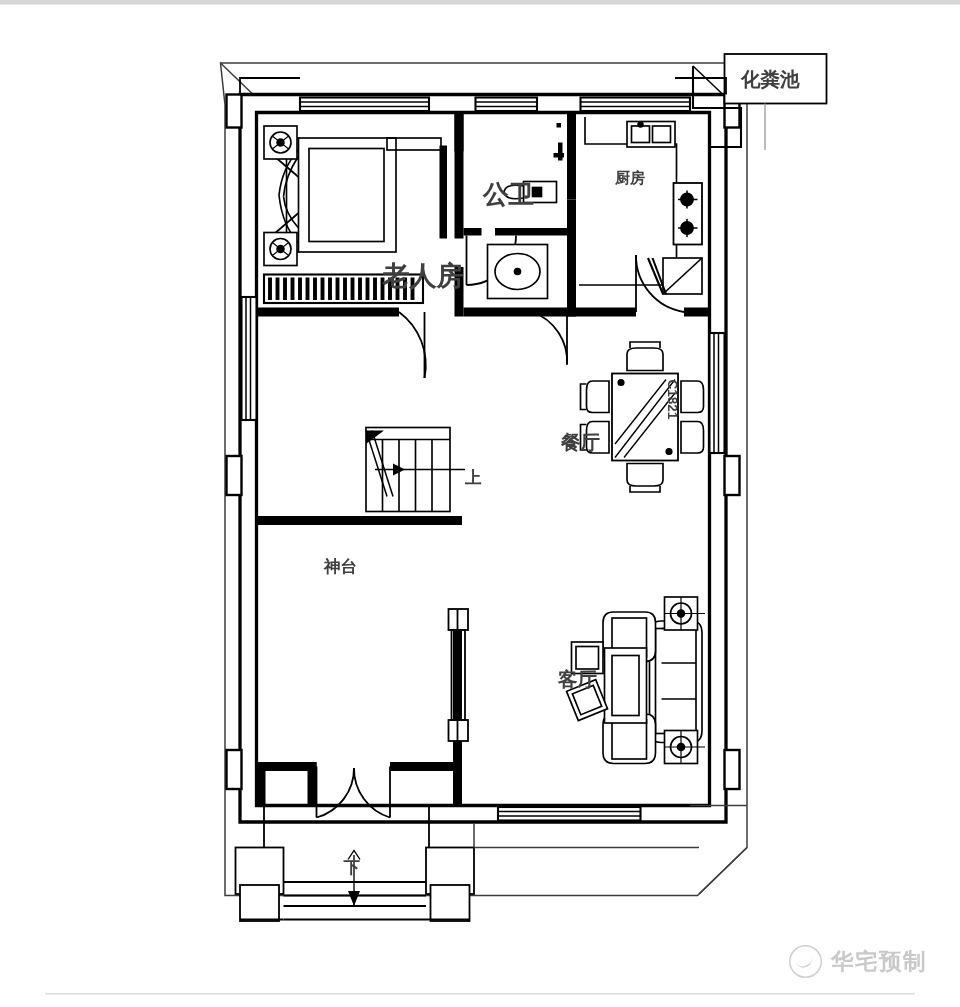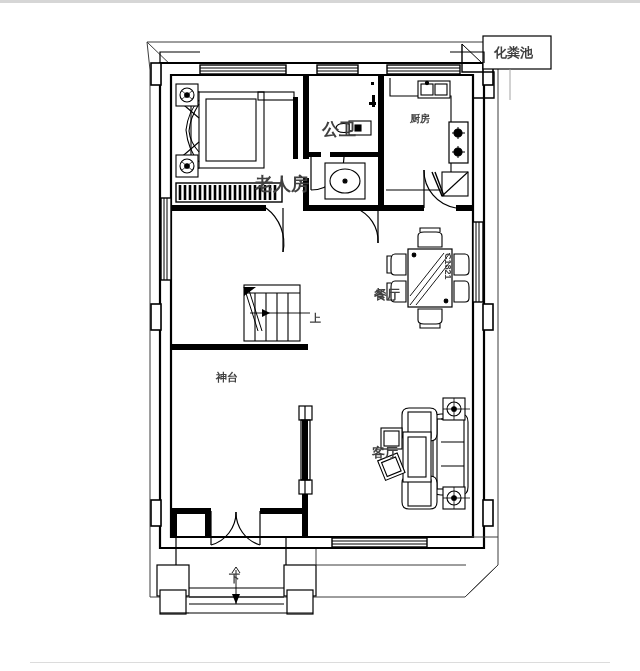--- a/index.html
+++ b/index.html
@@ -444,14 +444,18 @@
   <div class="lbl" style="left:372px; top:444px; font-size:13px;">客厅</div>
 
   <div class="lbl" style="left:494px; top:44px; font-size:13px;">化粪池</div>
 
   <div class="lbl" style="left:310px; top:311px; font-size:11px;">上</div>
 
   <div class="lbl" style="left:229px; top:571px; font-size:11px;">下</div>
 
   <div class="lbl" style="left:443px; top:253px; font-size:9px; writing-mode:vertical-rl; letter-spacing:0px;">C1821</div>
 
+  <div class="wm">
+    <span class="wmlogo"></span>
+    <span>华宅预制</span>
+  </div>
 
 </div>
 
 </body></html>

